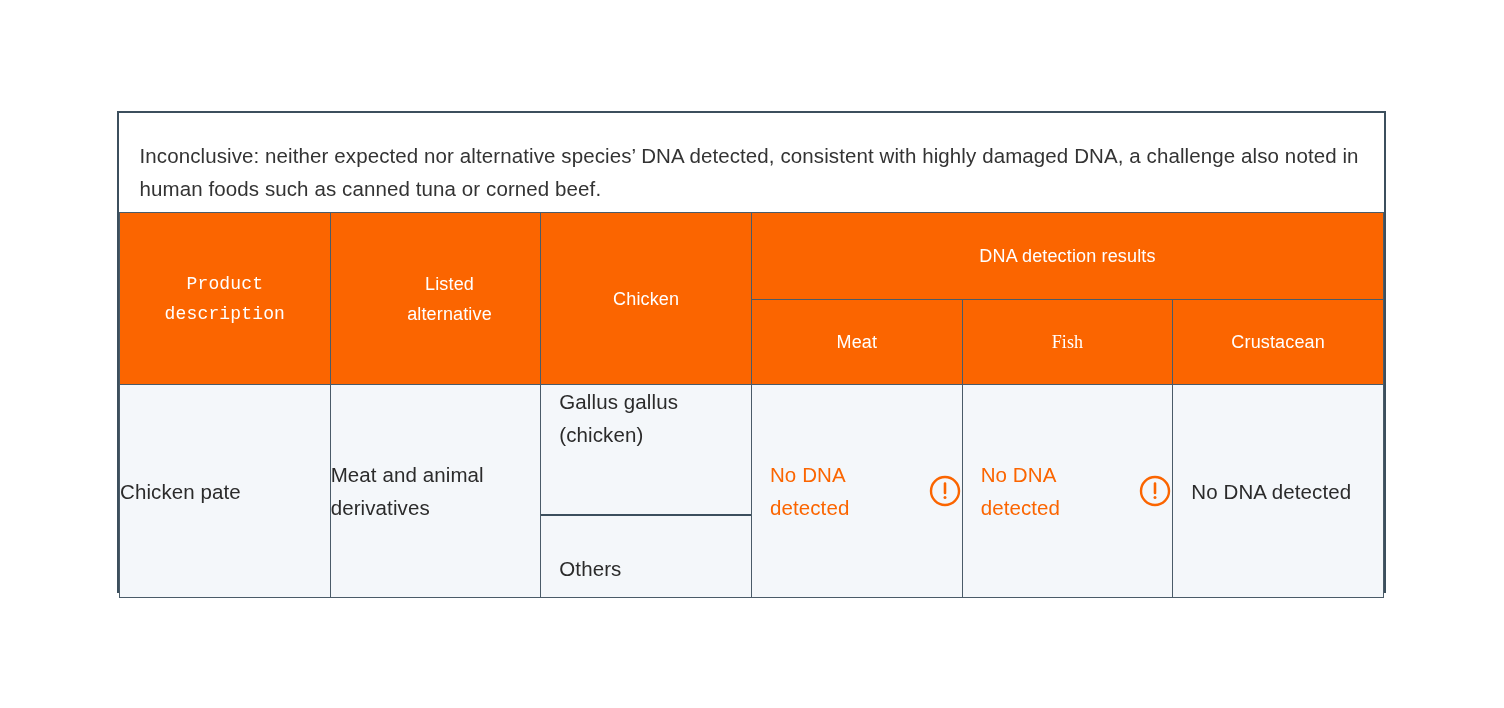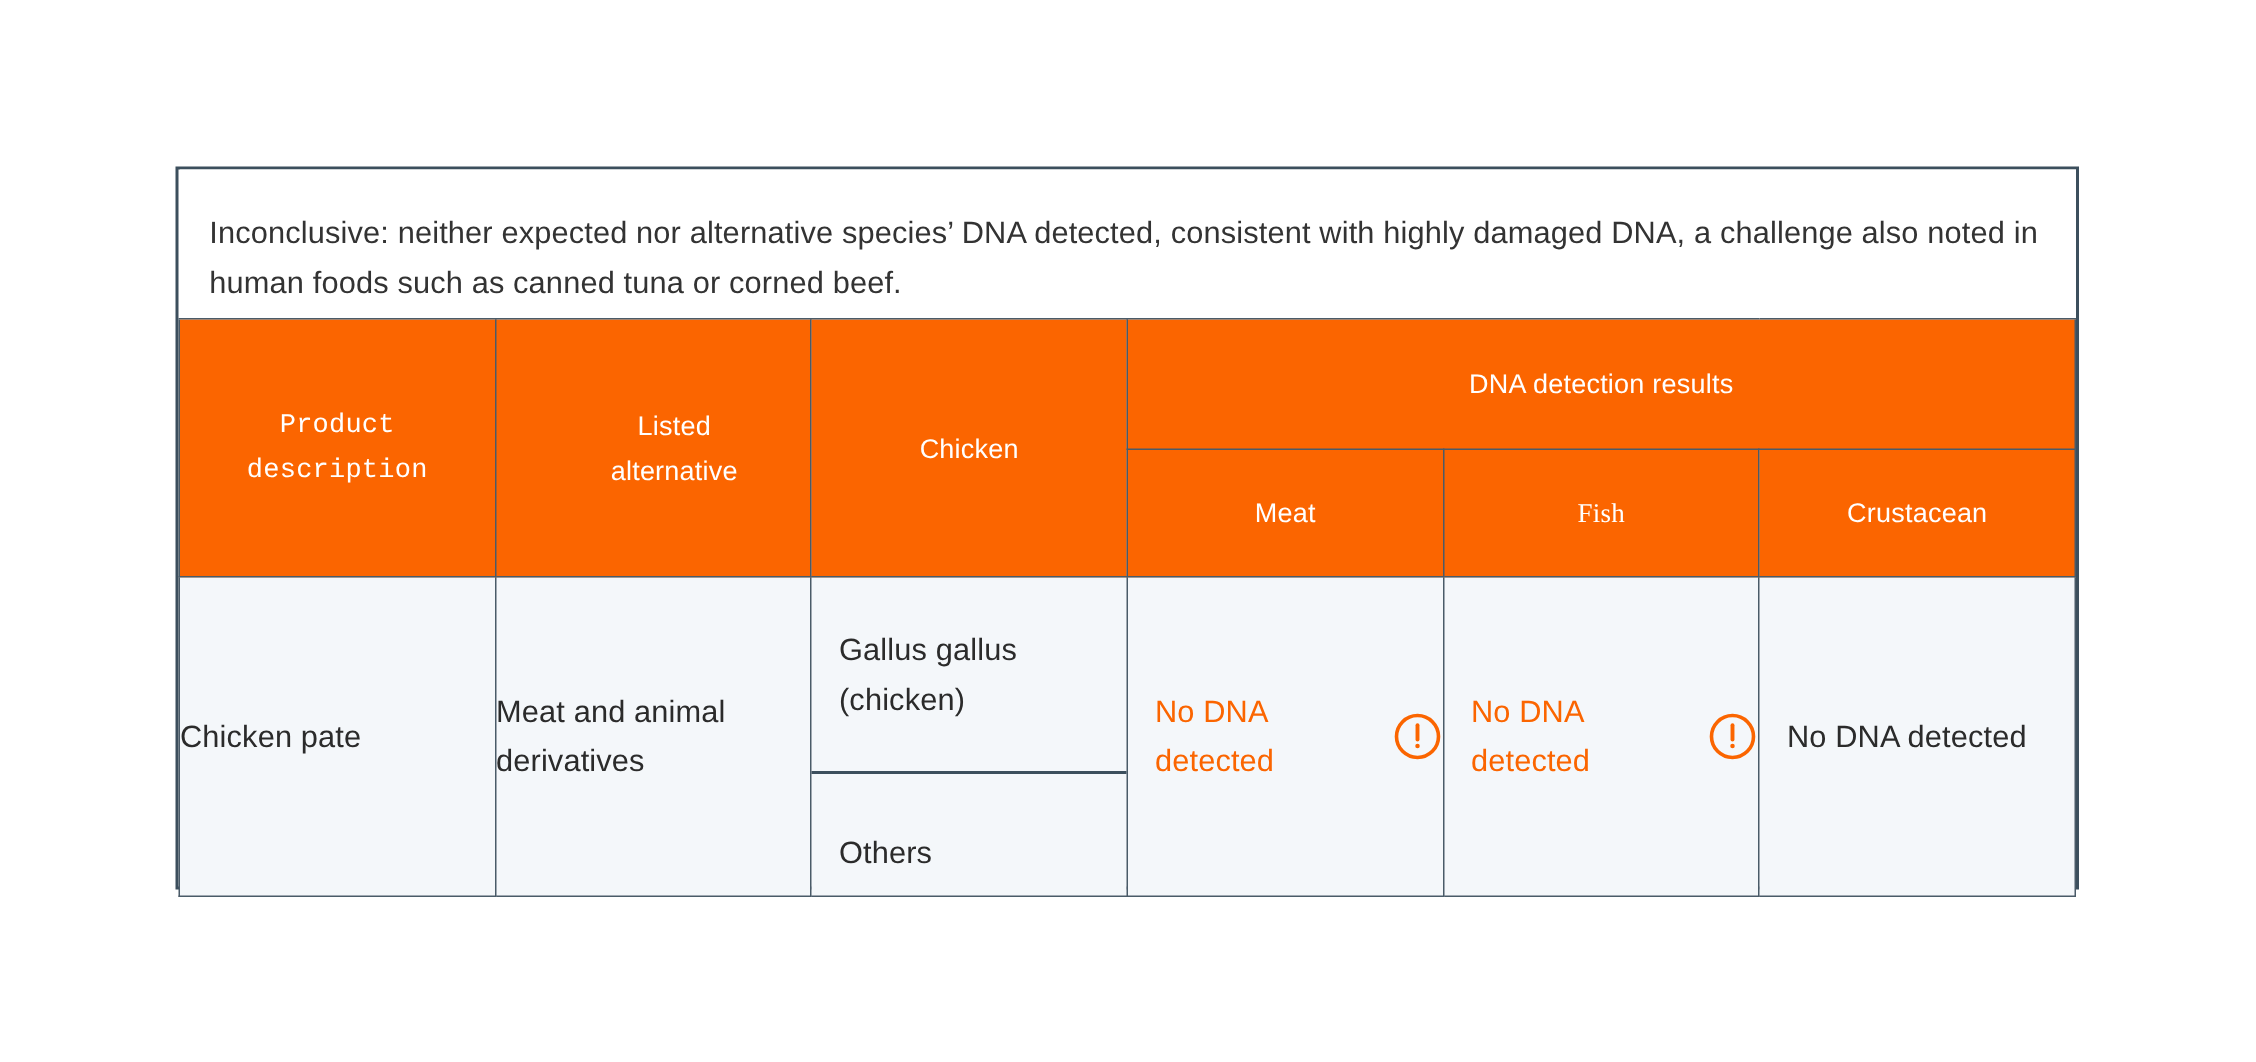--- a/index.html
+++ b/index.html
@@ -97,21 +97,20 @@
   }
   .expected-inner {
     display: flex;
     flex-direction: column;
     height: 212px;
     width: 100%;
   }
   .expected-top {
     flex: 0 0 131px;
     display: flex;
-    align-items: center;
     border-bottom: 2px solid #3c4f5d;
     box-sizing: border-box;
     padding: 0 18px;
   }
   .expected-bottom {
     flex: 1 1 auto;
     display: flex;
     align-items: center;
     padding: 0 18px;
     box-sizing: border-box;

